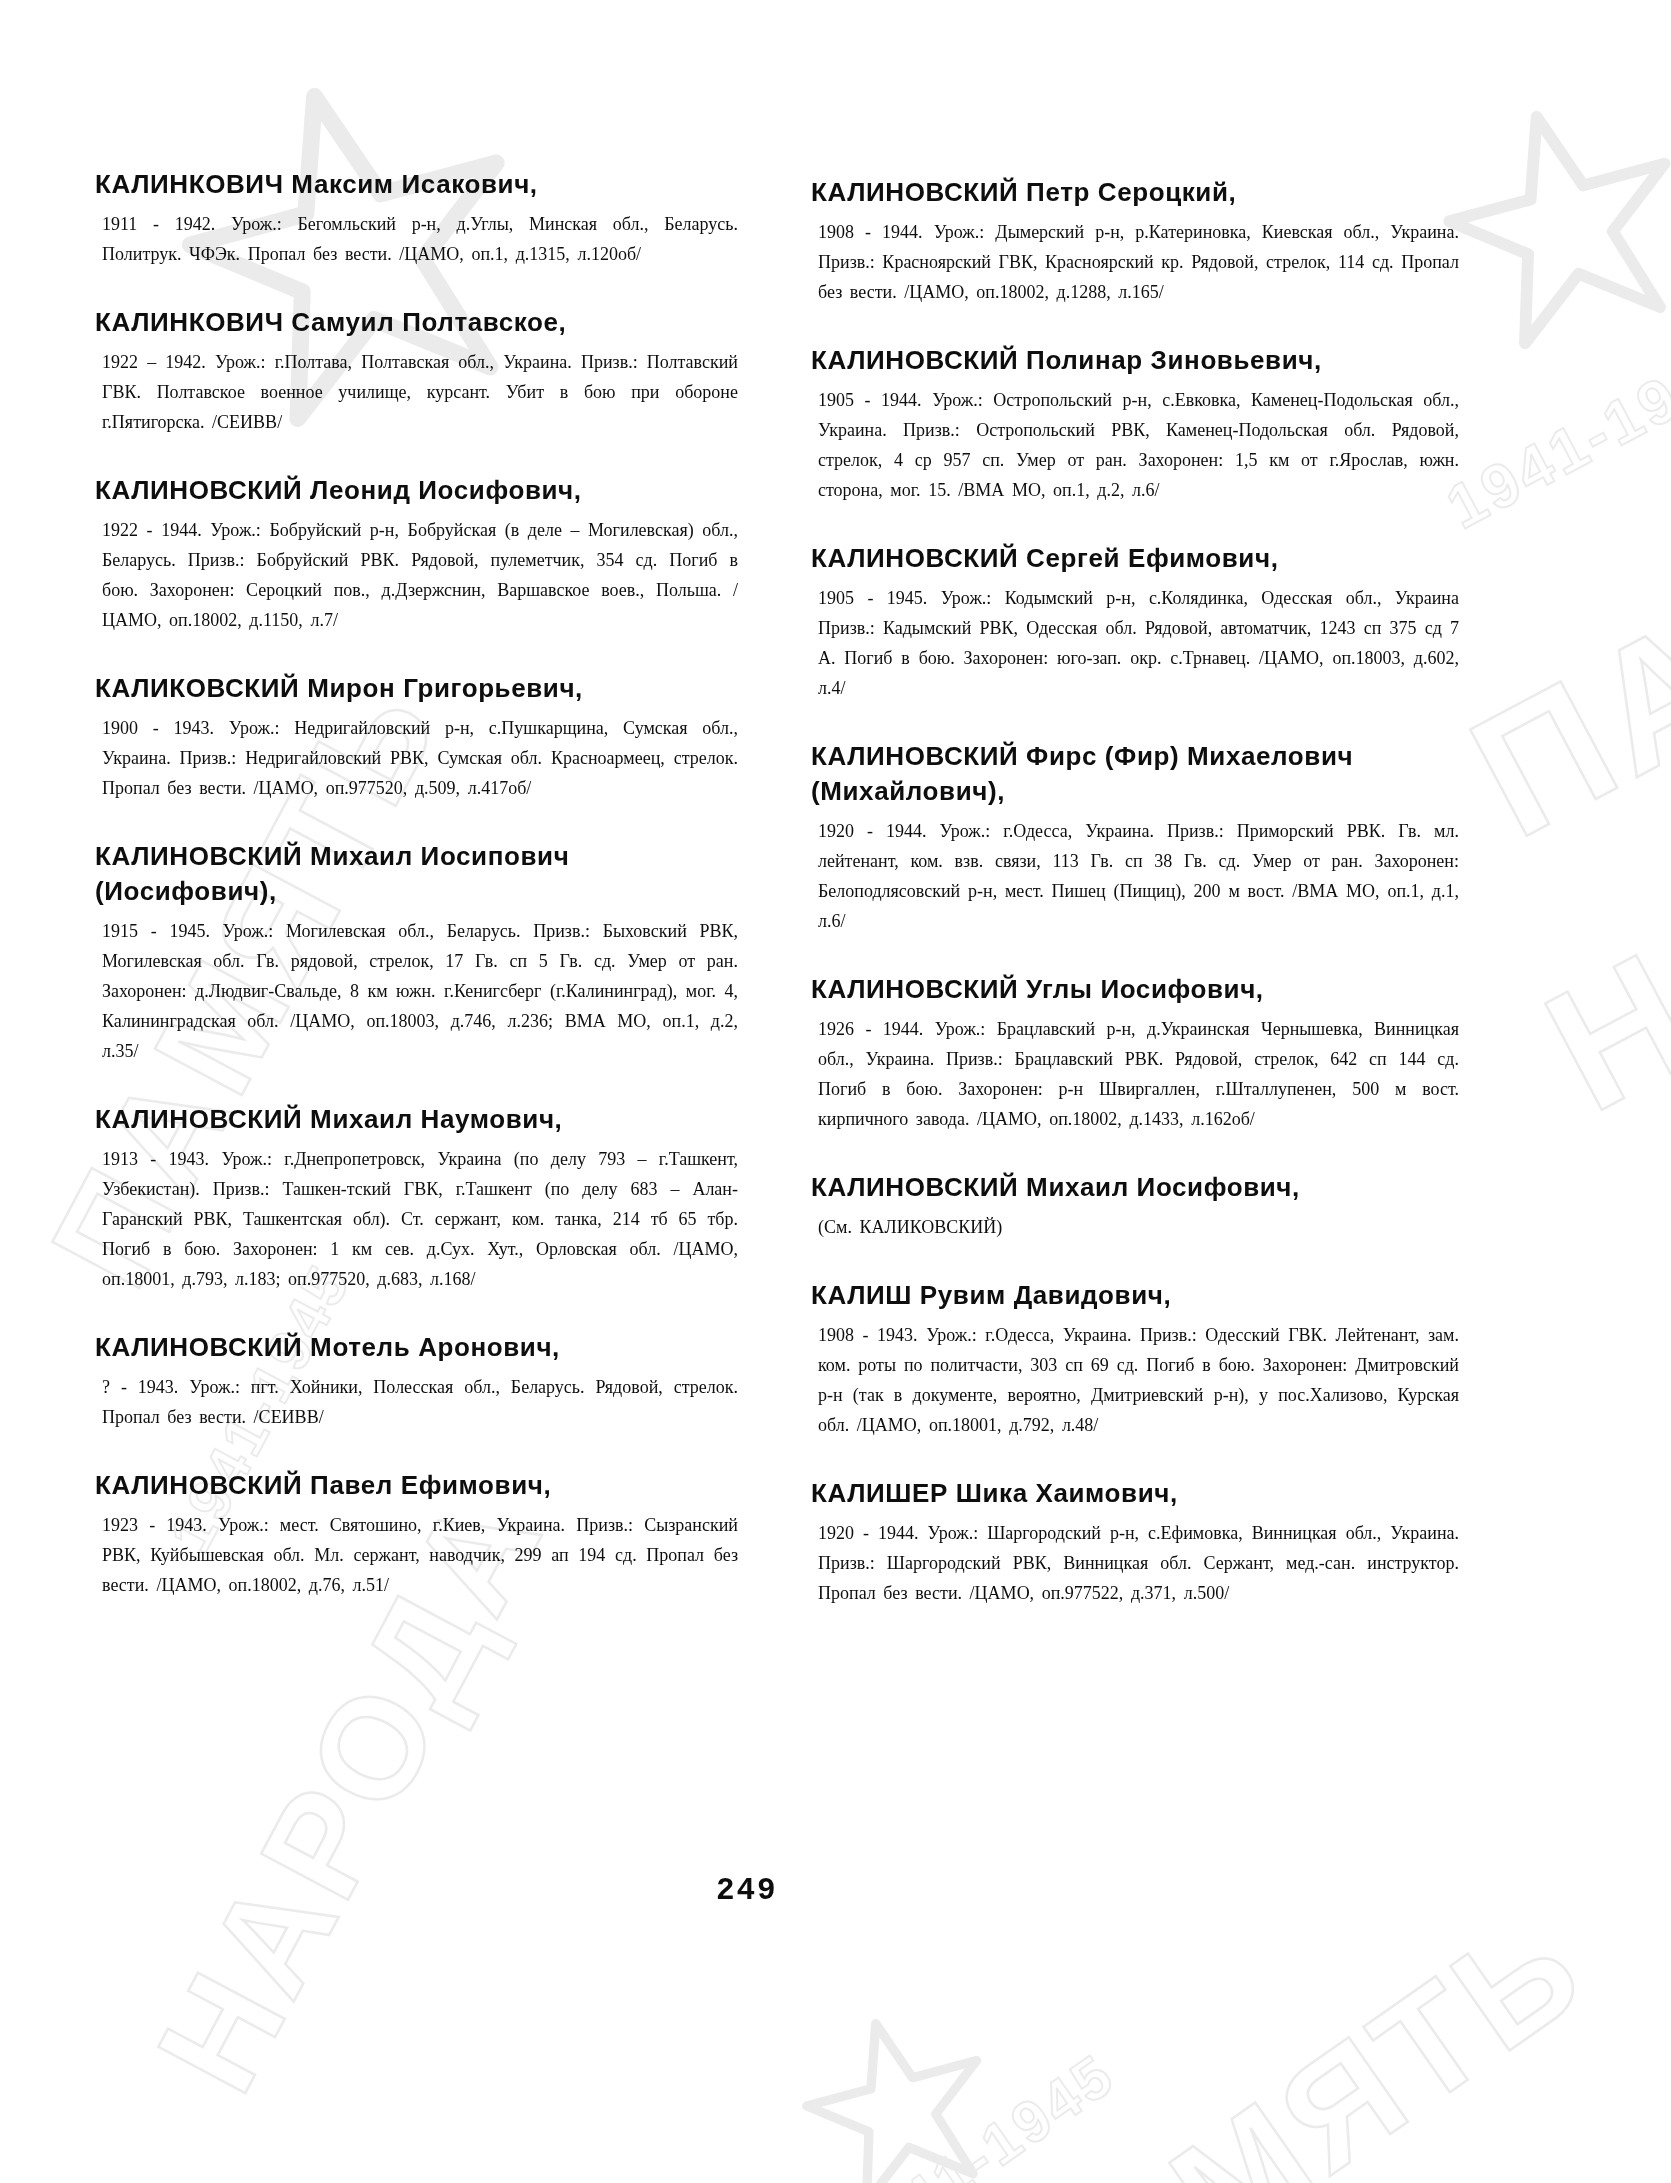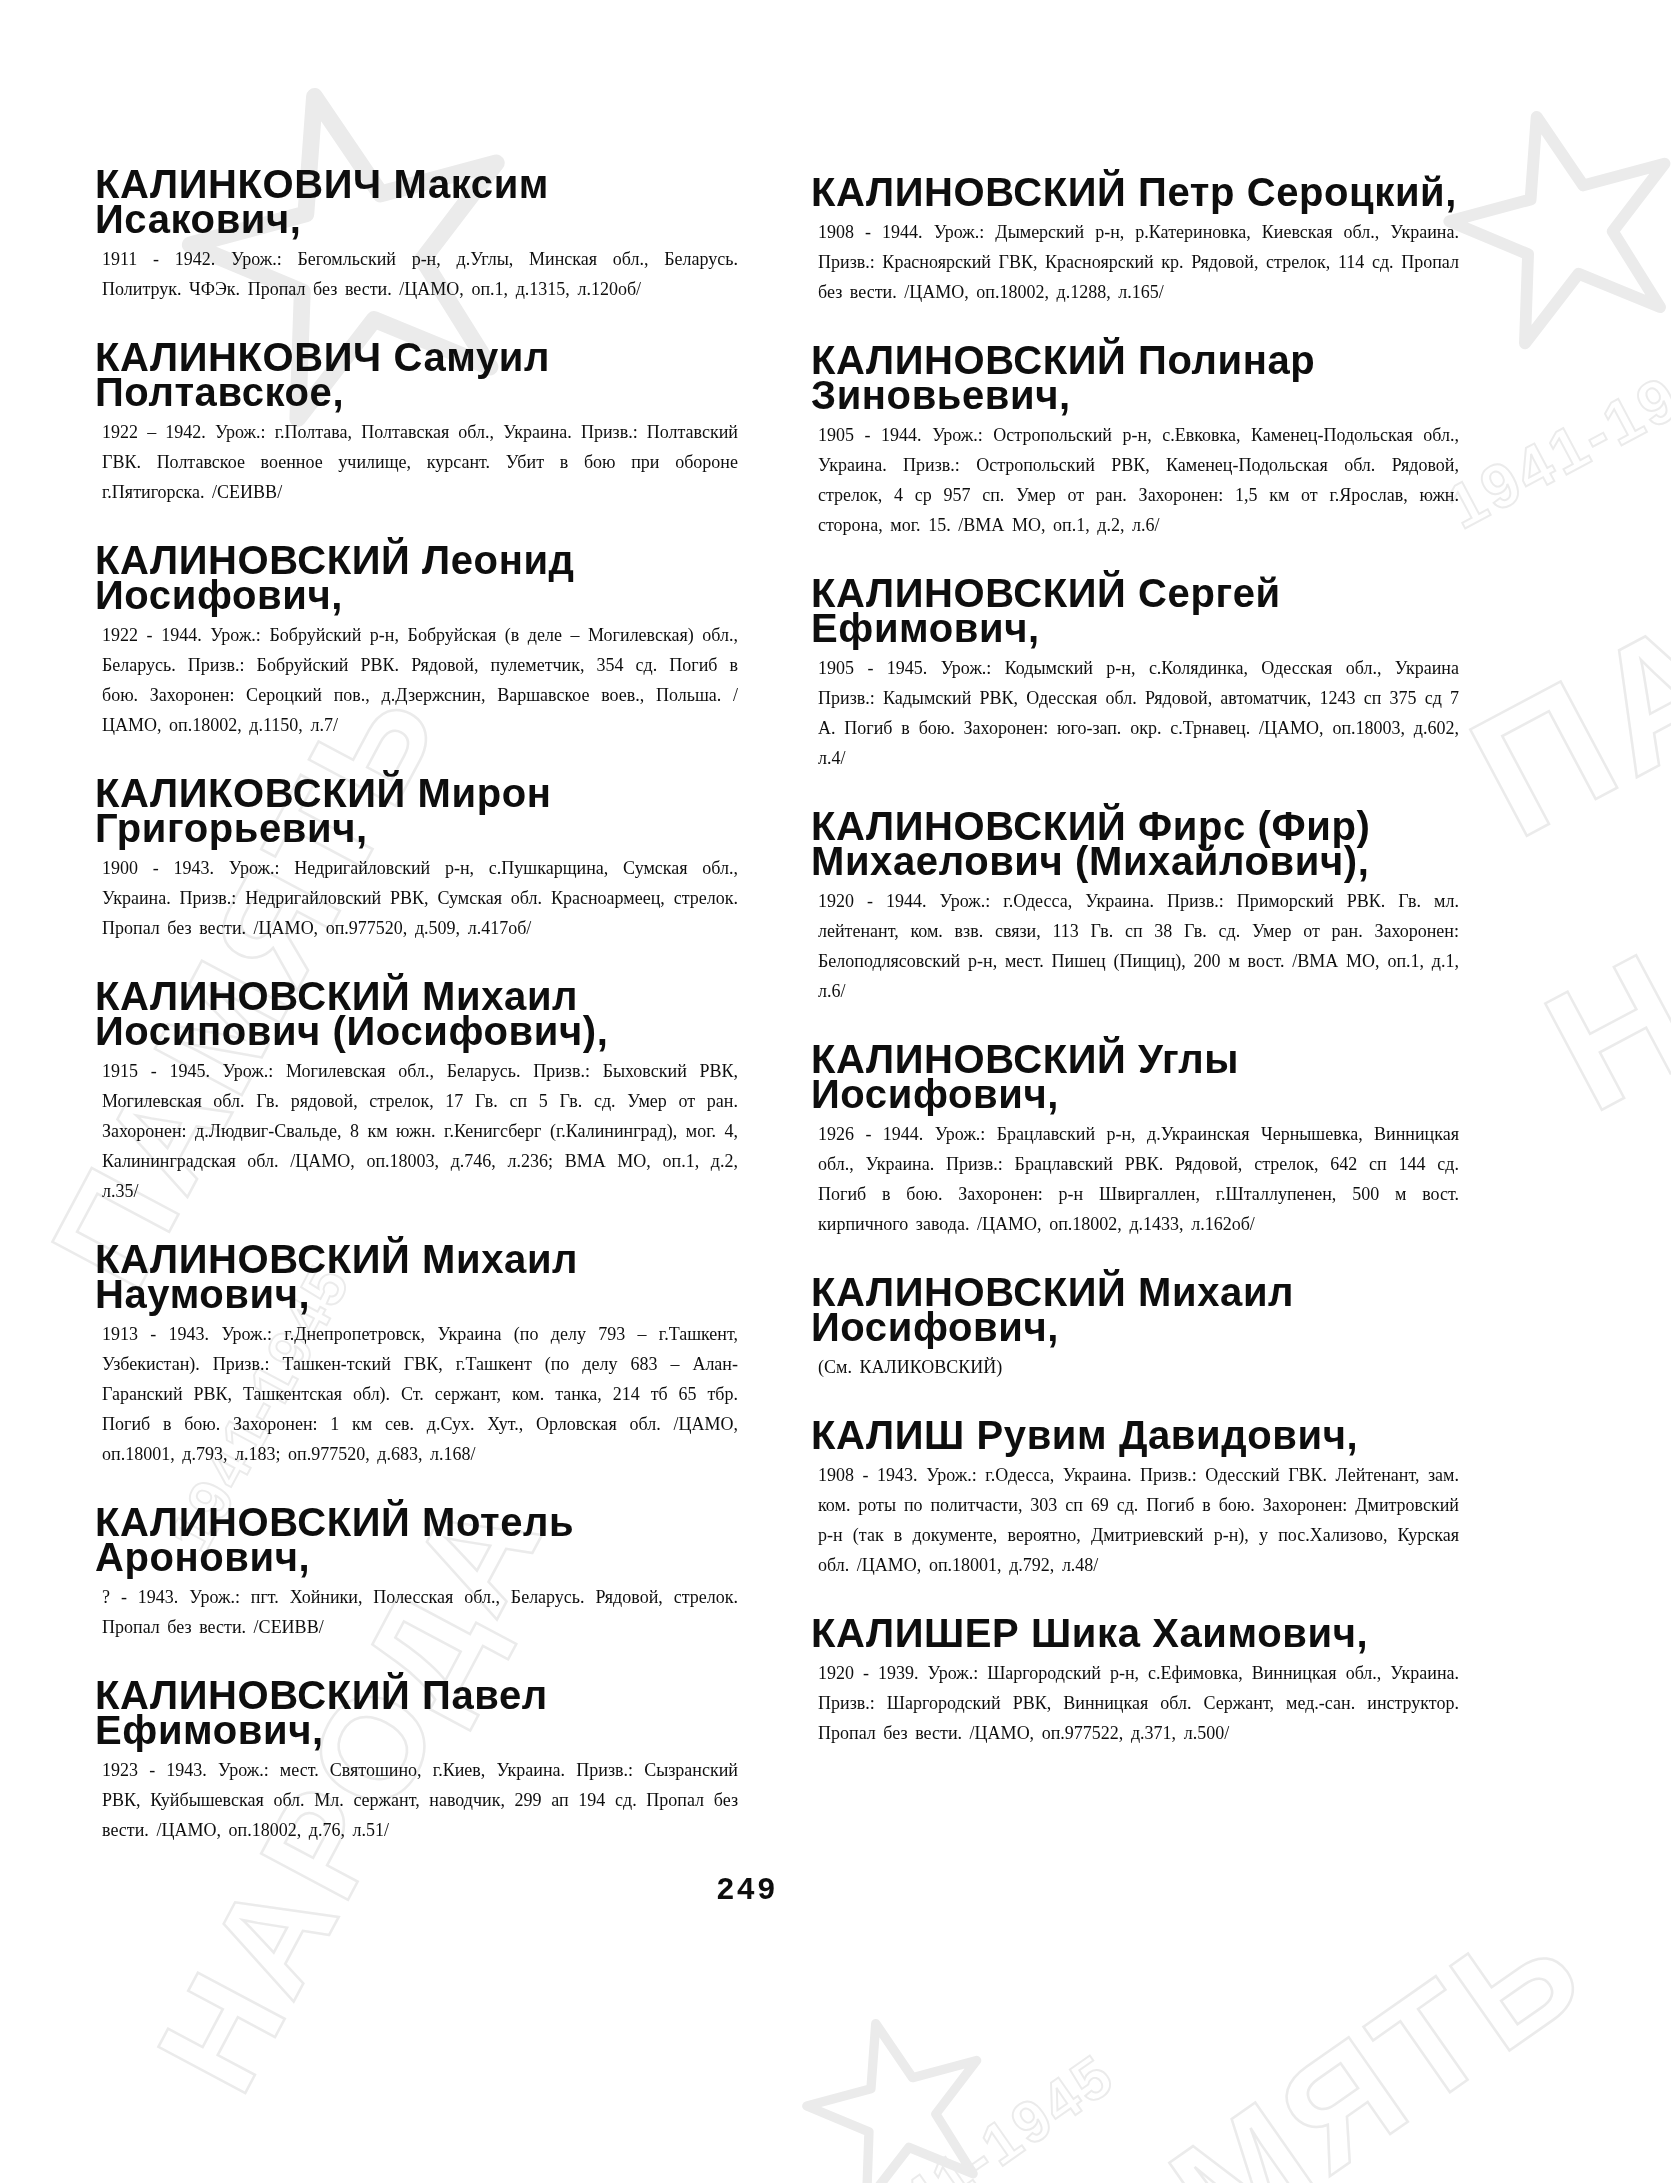--- a/index.html
+++ b/index.html
@@ -32,21 +32,21 @@
 
   
   .col { position: absolute; top: 167px; }
   .col-left  { left: 95px;  width: 650px; }
   .col-right { left: 811px; top: 175px; width: 655px; }
 
   .entry { margin: 0 0 36px 0; }
   .entry-name {
     font-family: "Liberation Sans", sans-serif;
     font-weight: bold;
-    font-size: 40px;
+    font-size: 26px;
     line-height: 35px;
     letter-spacing: 0.6px;
     margin: 0 0 5px 0;
   }
   .entry-body {
     font-size: 18px;
     line-height: 30px;
     margin: 7px;
     text-align: justify;
     word-spacing: 3.1px;
@@ -156,20 +156,20 @@
     <section class="entry">
       <h3 class="entry-name">КАЛИНОВСКИЙ Михаил Иосифович,</h3>
       <p class="entry-body">(См. КАЛИКОВСКИЙ)</p>
     </section>
     <section class="entry">
       <h3 class="entry-name">КАЛИШ Рувим Давидович,</h3>
       <p class="entry-body">1908 - 1943. Урож.: г.Одесса, Украина. Призв.: Одесский ГВК. Лейтенант, зам. ком. роты по политчасти, 303 сп 69 сд. Погиб в бою. Захоронен: Дмитровский р-н (так в документе, вероятно, Дмитриевский р-н), у пос.Хализово, Курская обл. /ЦАМО, оп.18001, д.792, л.48/</p>
     </section>
     <section class="entry">
       <h3 class="entry-name">КАЛИШЕР Шика Хаимович,</h3>
-      <p class="entry-body">1920 - 1939. Урож.: Шаргородский р-н, с.Ефимовка, Винницкая обл., Украина. Призв.: Шаргородский РВК, Винницкая обл. Сержант, мед.-сан. инструктор. Пропал без вести. /ЦАМО, оп.977522, д.371, л.500/</p>
+      <p class="entry-body">1920 - 1944. Урож.: Шаргородский р-н, с.Ефимовка, Винницкая обл., Украина. Призв.: Шаргородский РВК, Винницкая обл. Сержант, мед.-сан. инструктор. Пропал без вести. /ЦАМО, оп.977522, д.371, л.500/</p>
     </section>
   </div>
 
   <div class="page-number">249</div>
 
 </div>
 
 
 </body></html>

